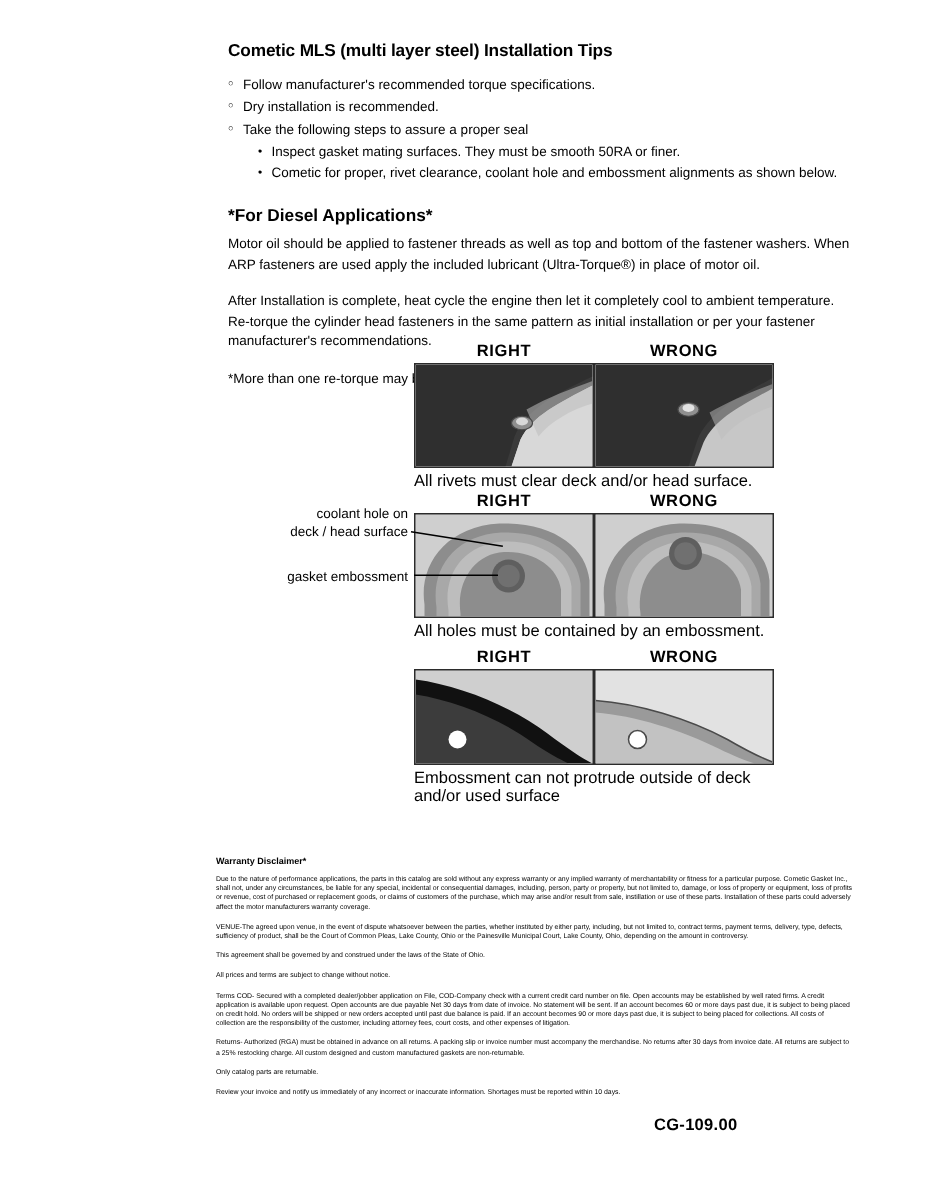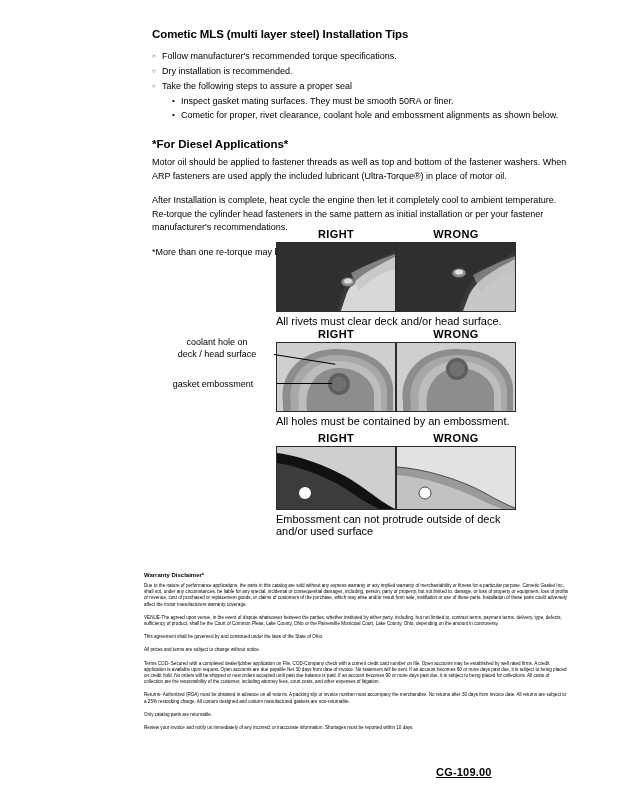--- a/index.html
+++ b/index.html
@@ -125,21 +125,21 @@
     display: flex;
   }
   .cell {
     width: 120px;
   }
 
   
   .annot {
     position: absolute;
     font-size: 9px;
-    text-align: center;
+    text-align: right;
     line-height: 12px;
   }
   .leader {
     position: absolute;
     background: #000;
     height: 1px;
   }
 
   
   .warranty {
@@ -156,25 +156,24 @@
   .warranty p {
     font-size: 4.6px;
     line-height: 6.2px;
     margin: 0 0 7px 0;
     text-align: left;
   }
 
   .docnum {
     position: absolute;
     left: 392px;
-    top: 766px;
+    top: 744px;
     font-size: 11px;
     font-weight: bold;
     letter-spacing: 0.2px;
-    text-decoration: underline;
   }
 </style>
 </head>
 <body>
 
 <div class="page">
 
   <div class="content">
     <h1 class="title">Cometic MLS (multi layer steel) Installation Tips</h1>
 

